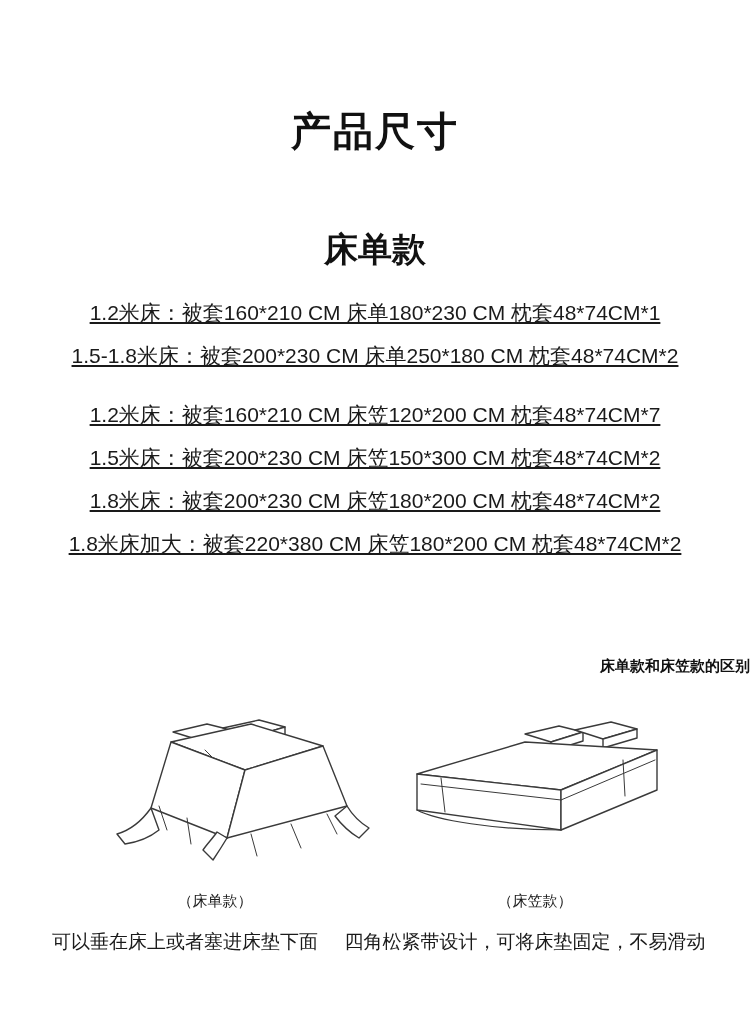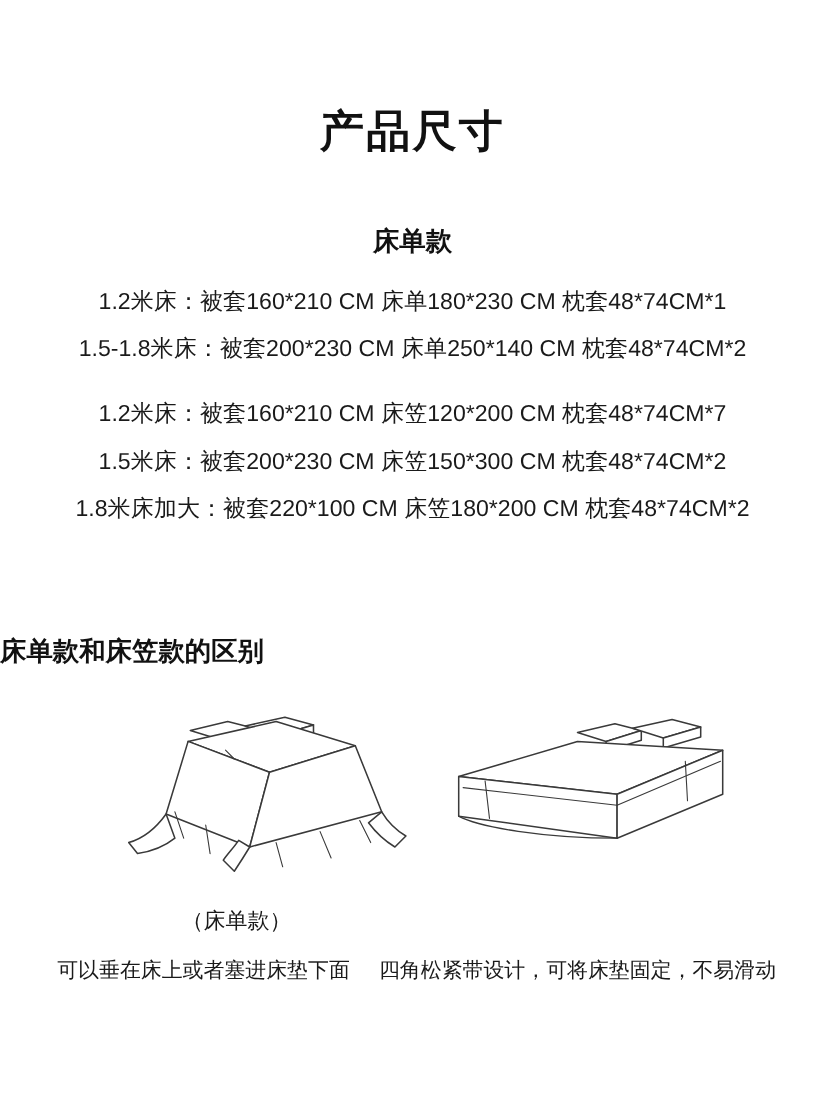--- a/index.html
+++ b/index.html
@@ -19,55 +19,56 @@
     width: 750px;
     height: 1016px;
     position: relative;
     background: #fff;
   }
   .main-title {
     text-align: center;
     font-size: 40px;
     font-weight: bold;
     letter-spacing: 2px;
-    margin: 4px;
+    margin: 16px;
     padding-top: 88px;
     color: #111;
     font-family: Liberation Mono, monospace;
   }
   .section-title {
     text-align: center;
-    font-size: 24px;
+    font-size: 34px;
     font-weight: bold;
     color: #111;
     margin: 0;
   }
   .section-one-title { padding-top: 52px; }
   .section-two-title { padding-top: 34px; }
 
   .spec-list {
     margin: 0;
     padding: 0;
     list-style: none;
+    text-decoration: underline;
   }
   .spec-row {
     text-align: center;
     font-size: 21px;
     line-height: 1.0;
     color: #1a1a1a;
     padding: 11px 0 11px 0;
     white-space: nowrap;
   }
 
   .list-sheet { margin-top: 18px; }
   .list-fitted { margin-top: 16px; }
 
   .compare-title {
-    text-align: left;
-    font-size: 24px;
+    text-align: right;
+    font-size: 15px;
     font-weight: bold;
     color: #111;
     margin: 0;
     padding-top: 92px;
   }
 
   .compare-wrap {
     display: flex;
     justify-content: center;
     align-items: flex-start;
@@ -76,21 +77,21 @@
   .compare-col {
     width: 320px;
     text-align: center;
   }
   .illus {
     height: 180px;
     display: block;
     margin: 0 auto;
   }
   .caption {
-    font-size: 20px;
+    font-size: 15px;
     color: #1a1a1a;
     margin-top: 14px;
   }
   .desc-row {
     display: flex;
     justify-content: center;
     align-items: flex-start;
     margin-top: 18px;
   }
   .desc-col {
@@ -107,28 +108,29 @@
 <body>
 
 <div class="page">
 
   <h1 class="main-title">产品尺寸</h1>
 
   <h2 class="section-title section-one-title">床单款</h2>
 
   <ul class="spec-list list-sheet">
     <li class="spec-row">1.2米床：被套160*210 CM  床单180*230 CM  枕套48*74CM*1</li>
-    <li class="spec-row">1.5-1.8米床：被套200*230 CM  床单250*140 CM  枕套48*74CM*2</li>
+    <li class="spec-row">1.5-1.8米床：被套200*230 CM  床单250*180 CM  枕套48*74CM*2</li>
   </ul>
 
 
   <ul class="spec-list list-fitted">
     <li class="spec-row">1.2米床：被套160*210 CM  床笠120*200 CM  枕套48*74CM*7</li>
     <li class="spec-row">1.5米床：被套200*230 CM  床笠150*300 CM  枕套48*74CM*2</li>
-    <li class="spec-row">1.8米床加大：被套220*100 CM  床笠180*200 CM  枕套48*74CM*2</li>
+    <li class="spec-row">1.8米床：被套200*230 CM  床笠180*200 CM  枕套48*74CM*2</li>
+    <li class="spec-row">1.8米床加大：被套220*380 CM  床笠180*200 CM  枕套48*74CM*2</li>
   </ul>
 
   <h3 class="compare-title">床单款和床笠款的区别</h3>
 
   <div class="compare-wrap">
 
     <div class="compare-col">
       <svg class="illus" viewBox="0 0 320 180" xmlns="http://www.w3.org/2000/svg">
         <g fill="#ffffff" stroke="#3a3a3a" stroke-width="1.4" stroke-linejoin="round" stroke-linecap="round">
 
@@ -174,20 +176,21 @@
 
           <path d="M42 112 C60 122 120 132 186 132" stroke-width="1.2" fill="none"></path>
 
           <path d="M46 86 L186 102" stroke-width="1" fill="none"></path>
           <path d="M186 102 L280 62" stroke-width="1" fill="none"></path>
 
           <path d="M66 80 L70 114" stroke-width="1" fill="none"></path>
           <path d="M248 62 L250 98" stroke-width="1" fill="none"></path>
         </g>
       </svg>
+      <div class="caption">（床笠款）</div>
     </div>
 
   </div>
 
   <div class="desc-row">
     <div class="desc-col left">可以垂在床上或者塞进床垫下面</div>
     <div class="desc-col right">四角松紧带设计，可将床垫固定，不易滑动</div>
   </div>
 
 </div>

